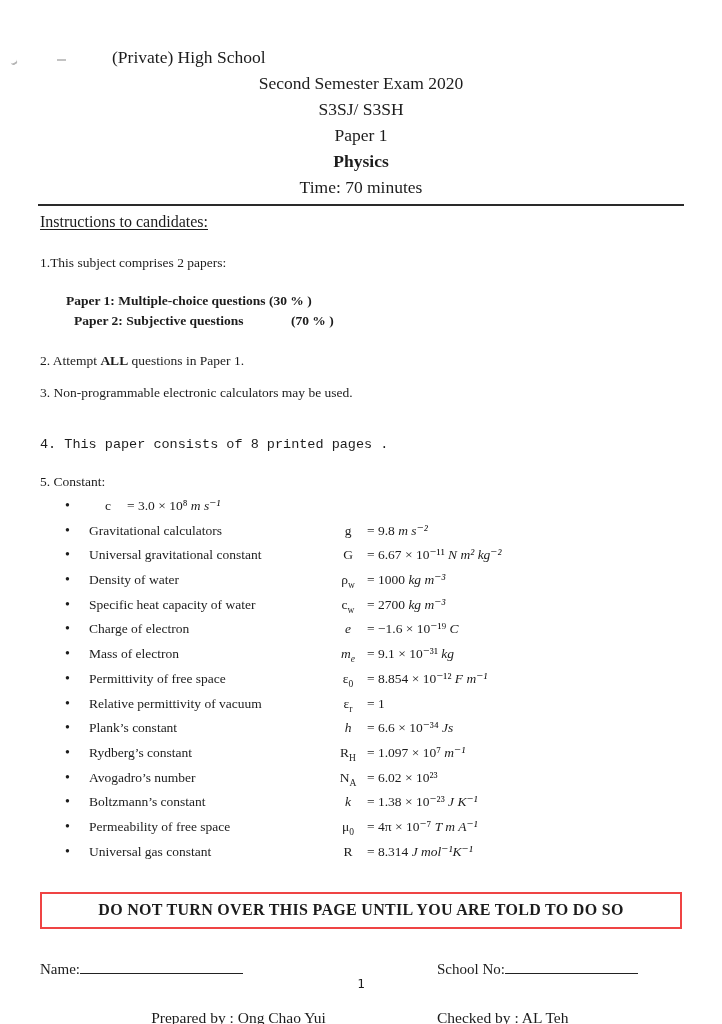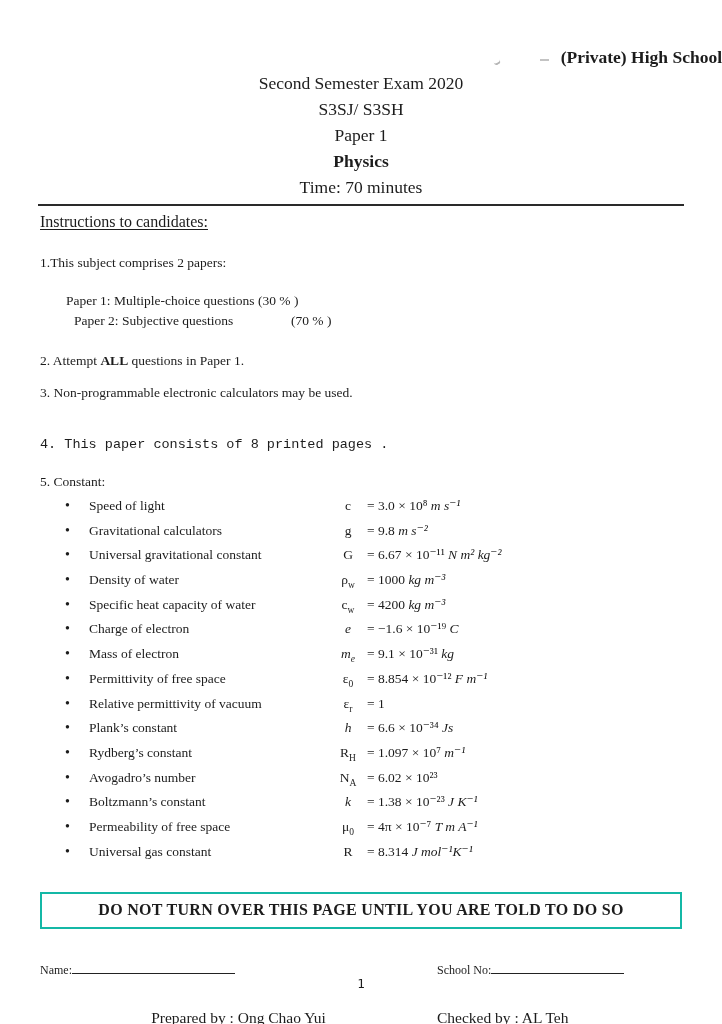--- a/index.html
+++ b/index.html
@@ -6,55 +6,55 @@
   .page{
     position:relative;
     width:722px;height:1024px;
     background:#ffffff;
     color:#1c1c1c;
     font-family:"Liberation Serif","DejaVu Serif",serif;
     overflow:hidden;
   }
   
   .header{padding-top:44px;text-align:center;font-size:17.5px;line-height:26px;}
-  .h-row1{display:flex;justify-content:flex-end;font-weight:bold;}
+  .h-row1{display:flex;justify-content:flex-start;font-weight:normal;gap:34px;}
   .redacted{position:relative;width:78px;}
   .redacted .smudge1{position:absolute;left:10px;bottom:5px;width:7px;height:6px;
     border-bottom:2px solid #b5b5b5;border-radius:50%;transform:rotate(-25deg);}
   .redacted .smudge2{position:absolute;right:12px;bottom:9px;width:9px;height:0;
     border-bottom:2px solid #c3c3c3;}
   .bold{font-weight:bold;}
   
   .rule{border:0;border-top:2px solid #2a2a2a;margin:4px 38px 0 38px;}
   
   .content{margin:0 40px;}
   .instr-head{margin-top:7px;font-size:16px;text-decoration:underline;text-underline-offset:2px;}
   .instr{font-size:13.5px;}
   .i1{margin-top:24px;}
-  .papers{margin-top:20px;padding-left:26px;line-height:20px;}
+  .papers{margin-top:20px;padding-left:26px;line-height:20px;font-weight:bold;}
   .p2-label{display:inline-block;width:217px;margin-left:8px;}
   .i2{margin-top:22px;}
   .i3{margin-top:16px;}
   .i4{margin-top:36px;font-family:Liberation Mono, monospace;}
   .i5{margin-top:22px;}
   
   .const-list{margin-top:6px;}
   .const-row{display:flex;margin-left:25px;line-height:19px;font-size:13.5px;align-items:baseline;}
   .const-bullet{width:24px;font-size:14px;}
   .const-label{width:240px;}
   .const-sym{width:38px;text-align:center;font-size:13.5px;}
   .const-sym.it{font-style:italic;}
   .const-sym sub{font-size:9.5px;}
   .const-val{white-space:pre;}
   .const-unit{font-style:italic;}
   
-  .notice{margin:26px 40px 0 40px;border:2px solid #14b8a6;text-align:center;
+  .notice{margin:26px 40px 0 40px;border:2px solid #ef4444;text-align:center;
     padding:7px 4px 8px 4px;font-weight:bold;font-size:16px;letter-spacing:.3px;}
   
-  .fields-row{display:flex;margin:30px 40px 0 40px;font-size:12px;}
+  .fields-row{display:flex;margin:30px 40px 0 40px;font-size:15px;}
   .fields-left{width:397px;}
   .blank{display:inline-block;border-bottom:1.5px solid #222;height:14px;vertical-align:baseline;}
   .blank-name{width:163px;}
   .blank-school{width:133px;}
   .sign-row{display:flex;margin:31px 40px 0 40px;font-size:15.5px;text-align:center;}
   .sign-left{width:397px;}
   
   .page-num{position:absolute;left:0;right:0;top:976px;text-align:center;
     font-size:12.5px;font-family:"DejaVu Sans Mono","Liberation Mono",monospace;}
 </style>
@@ -96,21 +96,20 @@
       <span>2. Attempt </span><span class="bold">ALL</span><span> questions in Paper 1.</span>
     </div>
 
     <div class="instr i3">3. Non-programmable electronic calculators may be used.</div>
     <div class="instr i4">4. This paper consists of 8 printed pages .</div>
     <div class="instr i5">5. Constant:</div>
 
     <div class="const-list">
     <div class="const-row">
       <span class="const-bullet">•</span>
-      <span class="const-label">Speed of light</span>
       <span class="const-sym"><span>c</span><sub></sub></span>
       <span class="const-val"><span>= 3.0 × 10⁸ </span><span class="const-unit">m s⁻¹</span></span>
     </div>
 
     <div class="const-row">
       <span class="const-bullet">•</span>
       <span class="const-label">Gravitational calculators</span>
       <span class="const-sym"><span>g</span><sub></sub></span>
       <span class="const-val"><span>= 9.8 </span><span class="const-unit">m s⁻²</span></span>
     </div>
@@ -126,21 +125,21 @@
       <span class="const-bullet">•</span>
       <span class="const-label">Density of water</span>
       <span class="const-sym"><span>ρ</span><sub>w</sub></span>
       <span class="const-val"><span>= 1000 </span><span class="const-unit">kg m⁻³</span></span>
     </div>
 
     <div class="const-row">
       <span class="const-bullet">•</span>
       <span class="const-label">Specific heat capacity of water</span>
       <span class="const-sym"><span>c</span><sub>w</sub></span>
-      <span class="const-val"><span>= 4200 </span><span class="const-unit">kg m⁻³</span></span>
+      <span class="const-val"><span>= 2700 </span><span class="const-unit">kg m⁻³</span></span>
     </div>
 
     <div class="const-row">
       <span class="const-bullet">•</span>
       <span class="const-label">Charge of electron</span>
       <span class="const-sym it"><span>e</span><sub></sub></span>
       <span class="const-val"><span>= −1.6 × 10⁻¹⁹ </span><span class="const-unit">C</span></span>
     </div>
 
     <div class="const-row">

